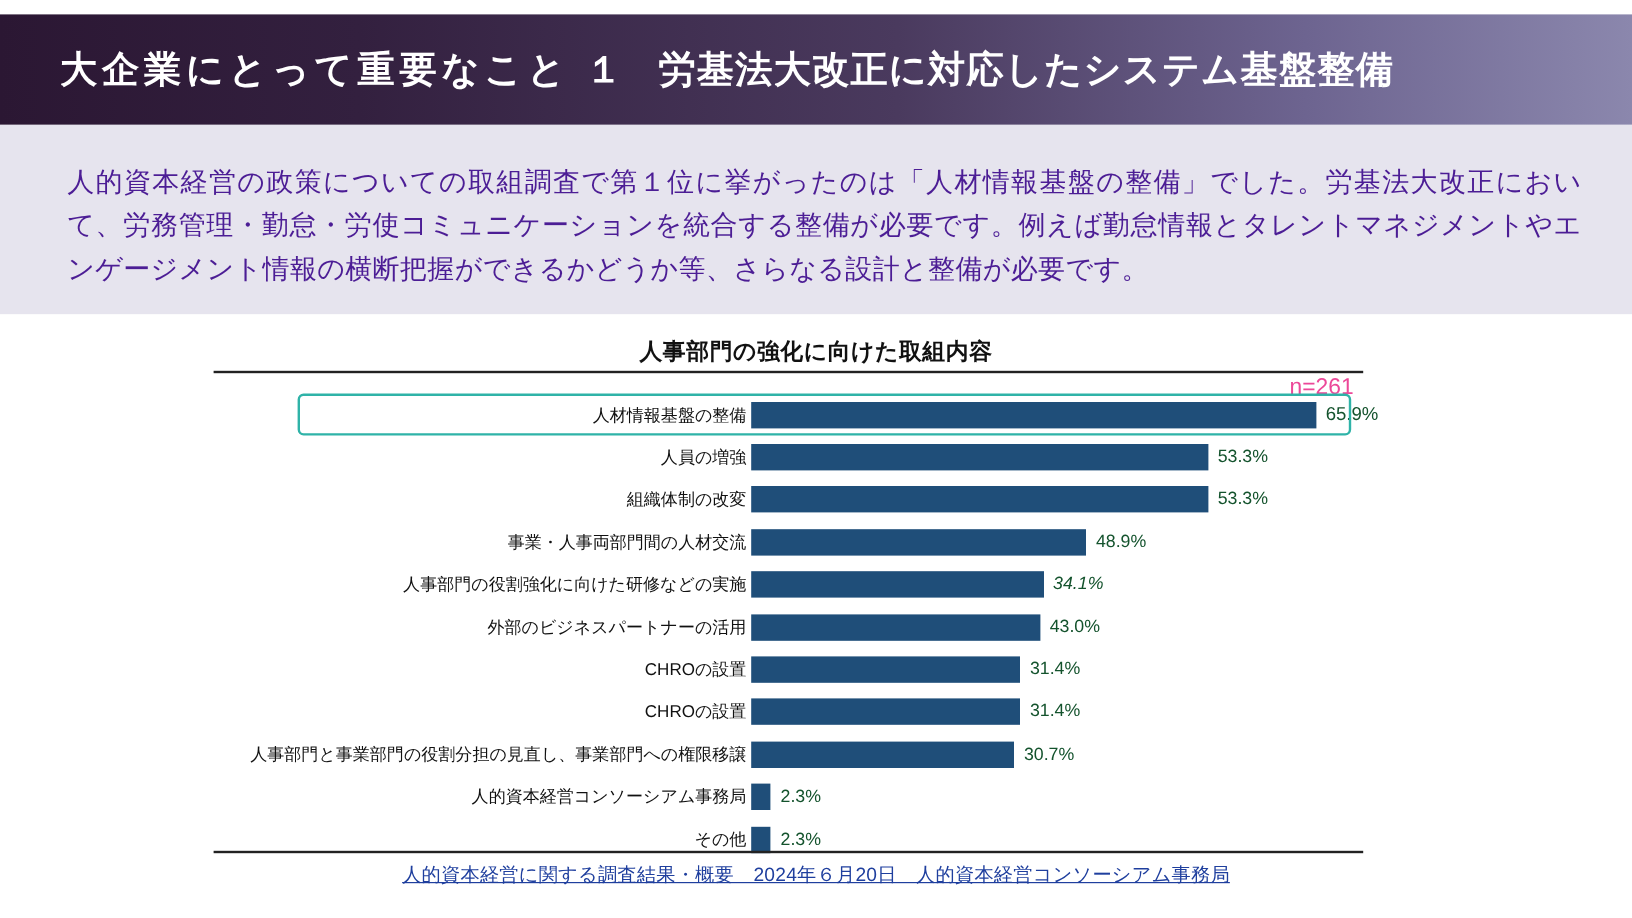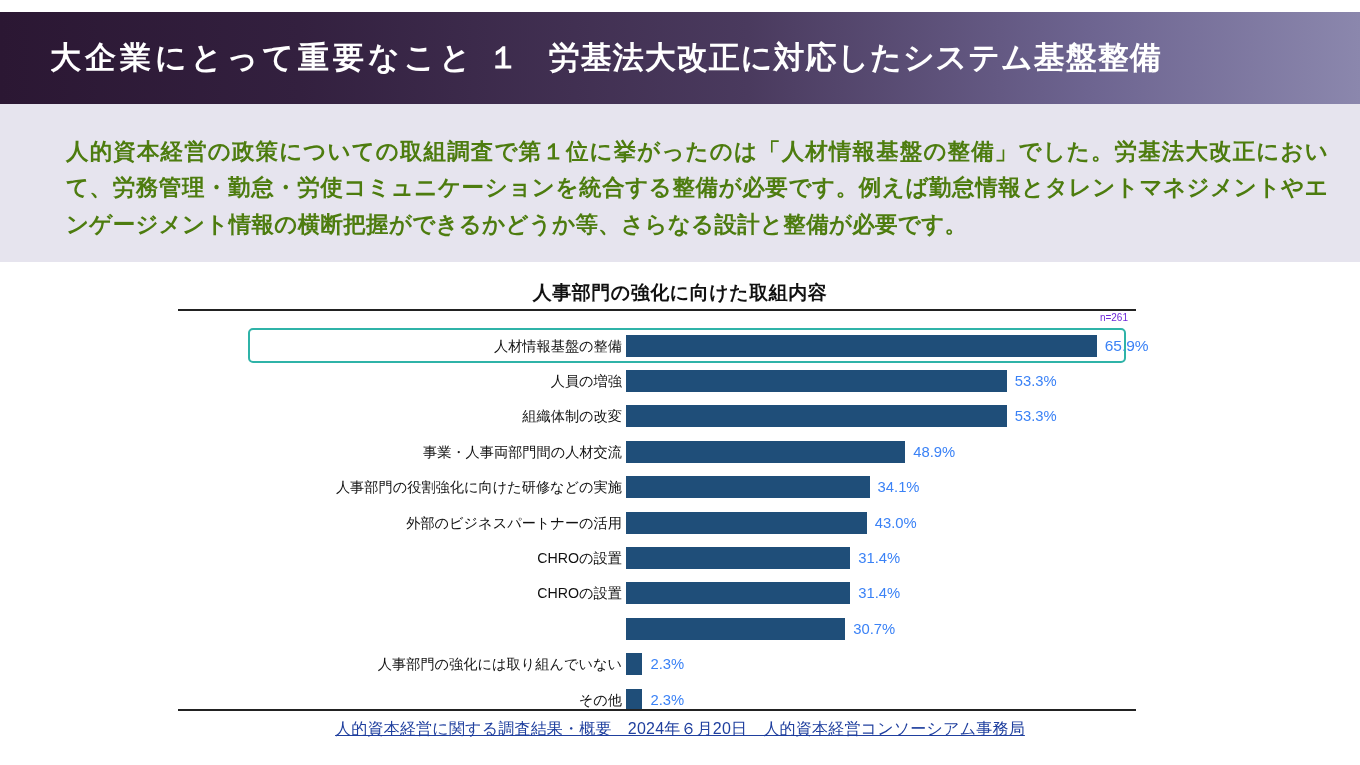--- a/index.html
+++ b/index.html
@@ -49,27 +49,26 @@
     top: 104px;
     width: 1360px;
     height: 158px;
     background: #e6e4ee;
   }
   .lead-text {
     position: absolute;
     left: 56px;
     top: 30px;
     width: 1262px;
-    color: #4d7c0f;
+    color: #4c1d95;
     font-size: 22.5px;
-    font-weight: bold;
+    font-weight: normal;
     line-height: 1.62;
     letter-spacing: 0.3px;
     text-align: justify;
-    margin-left: 10px;
   }
 
   
   .chart-wrap {
     position: absolute;
     left: 0;
     top: 262px;
     width: 1360px;
     height: 503px;
     background: #ffffff;
@@ -98,22 +97,22 @@
     left: 178px;
     top: 447px;
     width: 958px;
     height: 2px;
     background: #222222;
   }
   .n-label {
     position: absolute;
     right: 232px;
     top: 50px;
-    font-size: 10px;
-    color: #6d28d9;
+    font-size: 19px;
+    color: #ec4899;
   }
 
   
   .rows {
     position: absolute;
     left: 0;
     top: 66px;
     width: 1360px;
   }
   .row {
@@ -136,21 +135,21 @@
     top: 50%;
     transform: translateY(-50%);
     height: 22px;
     background: #1f4e79;
   }
   .row .val {
     position: absolute;
     top: 50%;
     transform: translateY(-50%);
     font-size: 14.8px;
-    color: #3b82f6;
+    color: #14532d;
     white-space: nowrap;
   }
   .row.highlight .val { font-size: 15.5px; }
 
   .highlight-box {
     position: absolute;
     left: 248px;
     top: 0px;
     width: 878px;
     height: 35px;
@@ -210,43 +209,44 @@
           <span class="val" style="left: 1014.71px;">53.3%</span>
         </div>
         <div class="row">
           <span class="cat">事業・人事両部門間の人材交流</span>
           <div class="bar" style="width: 279.286px; background: rgb(31, 78, 121);"></div>
           <span class="val" style="left: 913.286px;">48.9%</span>
         </div>
         <div class="row">
           <span class="cat">人事部門の役割強化に向けた研修などの実施</span>
           <div class="bar" style="width: 243.571px; background: rgb(31, 78, 121);"></div>
-          <span class="val" style="left: 877.571px;">34.1%</span>
+          <span class="val" style="left: 877.571px; font-style: italic;">34.1%</span>
         </div>
         <div class="row">
           <span class="cat">外部のビジネスパートナーの活用</span>
           <div class="bar" style="width: 240.714px; background: rgb(31, 78, 121);"></div>
           <span class="val" style="left: 874.714px;">43.0%</span>
         </div>
         <div class="row">
           <span class="cat">CHROの設置</span>
           <div class="bar" style="width: 224.286px; background: rgb(31, 78, 121);"></div>
           <span class="val" style="left: 858.286px;">31.4%</span>
         </div>
         <div class="row">
           <span class="cat">CHROの設置</span>
           <div class="bar" style="width: 224.286px; background: rgb(31, 78, 121);"></div>
           <span class="val" style="left: 858.286px;">31.4%</span>
         </div>
         <div class="row">
+          <span class="cat">人事部門と事業部門の役割分担の見直し、事業部門への権限移譲</span>
           <div class="bar" style="width: 219.286px; background: rgb(31, 78, 121);"></div>
           <span class="val" style="left: 853.286px;">30.7%</span>
         </div>
         <div class="row">
-          <span class="cat">人事部門の強化には取り組んでいない</span>
+          <span class="cat">人的資本経営コンソーシアム事務局</span>
           <div class="bar" style="width: 16.4286px; background: rgb(31, 78, 121);"></div>
           <span class="val" style="left: 650.429px;">2.3%</span>
         </div>
         <div class="row">
           <span class="cat">その他</span>
           <div class="bar" style="width: 16.4286px; background: rgb(31, 78, 121);"></div>
           <span class="val" style="left: 650.429px;">2.3%</span>
         </div>
       </div>
 

